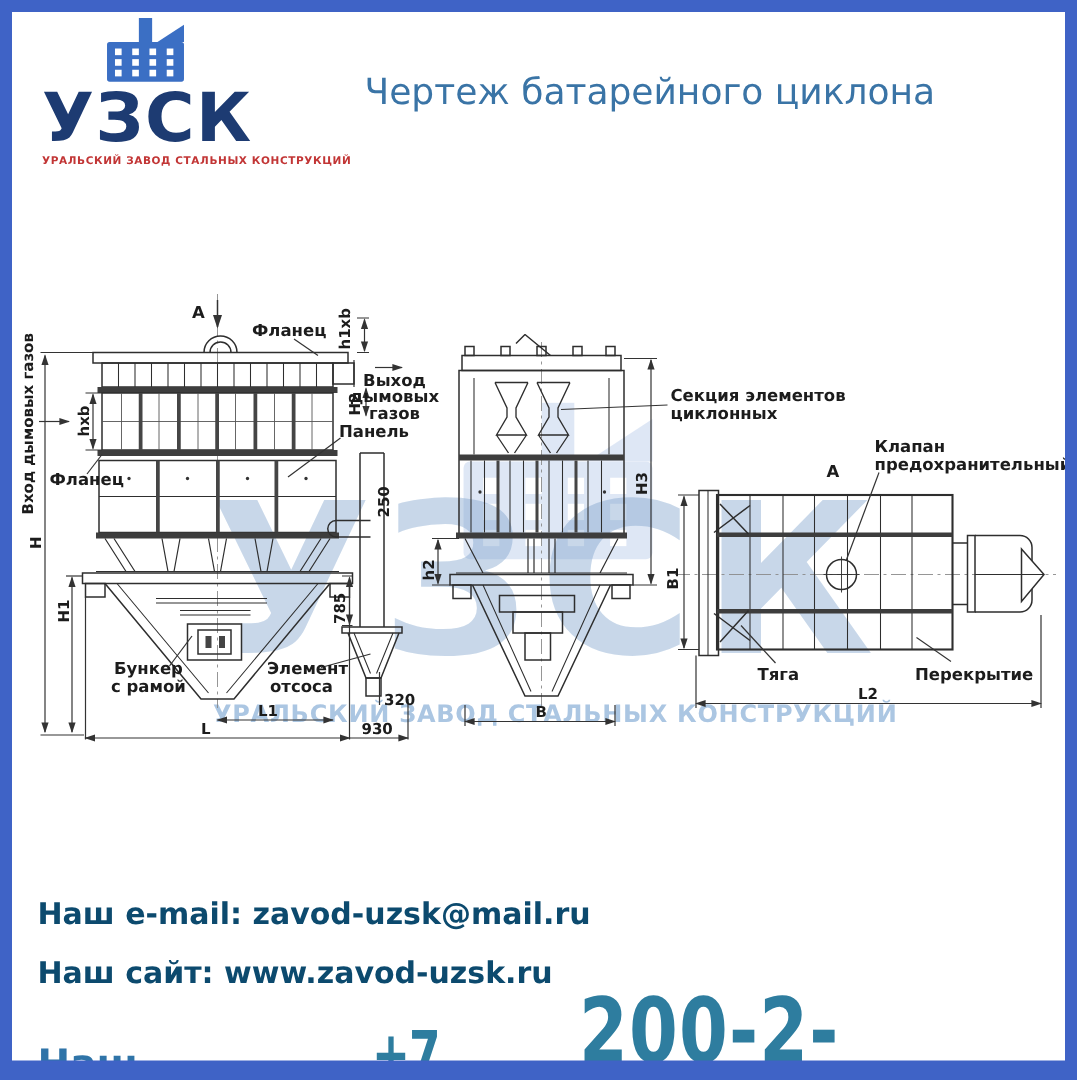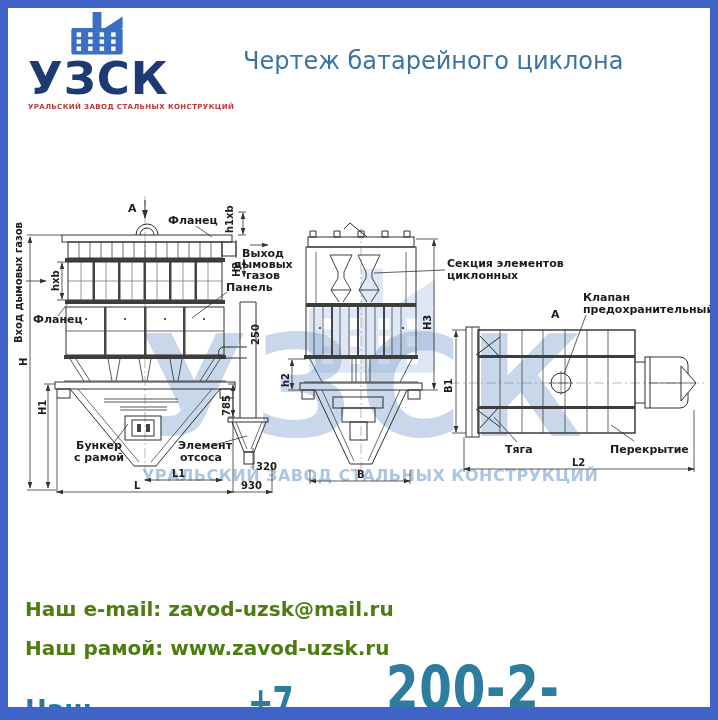--- a/index.html
+++ b/index.html
@@ -17,21 +17,21 @@
   .wm-factory{position:absolute;left:296px;top:196px;width:152px;height:258px;opacity:.16;z-index:1}
   .wm-big{position:absolute;left:140px;top:318px;font-size:140px;font-weight:800;
           color:#7da2cc;opacity:.42;letter-spacing:6px;line-height:1;white-space:nowrap;z-index:1}
   .wm-line{position:absolute;left:142px;top:466px;font-size:16px;font-weight:700;
            color:#8fb3d9;opacity:.75;letter-spacing:.5px;white-space:nowrap;z-index:1}
   
   .lineart{position:absolute;left:0;top:0;z-index:2}
   .lineart text{font-family:"DejaVu Sans",sans-serif;font-size:11px;font-weight:600;fill:#1c1c1c}
   .lineart text.dim{font-size:10px}
   
-  .contact-line{position:absolute;left:25px;font-size:20px;font-weight:700;color:#4d7c0f;white-space:nowrap;z-index:5}
+  .contact-line{position:absolute;left:25px;font-size:20px;font-weight:700;color:#0c4a6e;white-space:nowrap;z-index:5}
   .contact-line .lbl{font-weight:800}
   .c-email{top:597px}.c-site{top:636px}
   .phone-line{position:absolute;left:25px;top:664px;display:flex;align-items:flex-end;z-index:5}
   .phone-label{font-size:26px;font-weight:800;color:#2f74a8;padding-bottom:7px;margin-right:18px}
   .phone-area{font-size:42px;font-weight:700;color:#2e7d9f;display:inline-block;
               transform:scaleX(.72);transform-origin:left bottom;letter-spacing:-1px;
               line-height:.95;margin-right:-48px}
   .phone-num{font-size:60px;font-weight:800;color:#2e7d9f;display:inline-block;
              transform:scaleX(.78);transform-origin:left bottom;line-height:.82;letter-spacing:1px}
 </style>
@@ -313,20 +313,20 @@
     <text x="610" y="453">Перекрытие</text>
     <text class="dim" x="572" y="466">L2</text>
   </g>
 </svg>
 
 <div class="contact-line c-email">
   <span class="lbl">Наш e-mail:</span>
   <span>zavod-uzsk@mail.ru</span>
 </div>
 <div class="contact-line c-site">
-  <span class="lbl">Наш рамой:</span>
+  <span class="lbl">Наш сайт:</span>
   <span>www.zavod-uzsk.ru</span>
 </div>
 <div class="phone-line">
   <span class="phone-label">Наш телефон:</span>
   <span class="phone-area">+7 (343)</span>
   <span class="phone-num">200-2-210</span>
 </div>
 
 </body></html>

